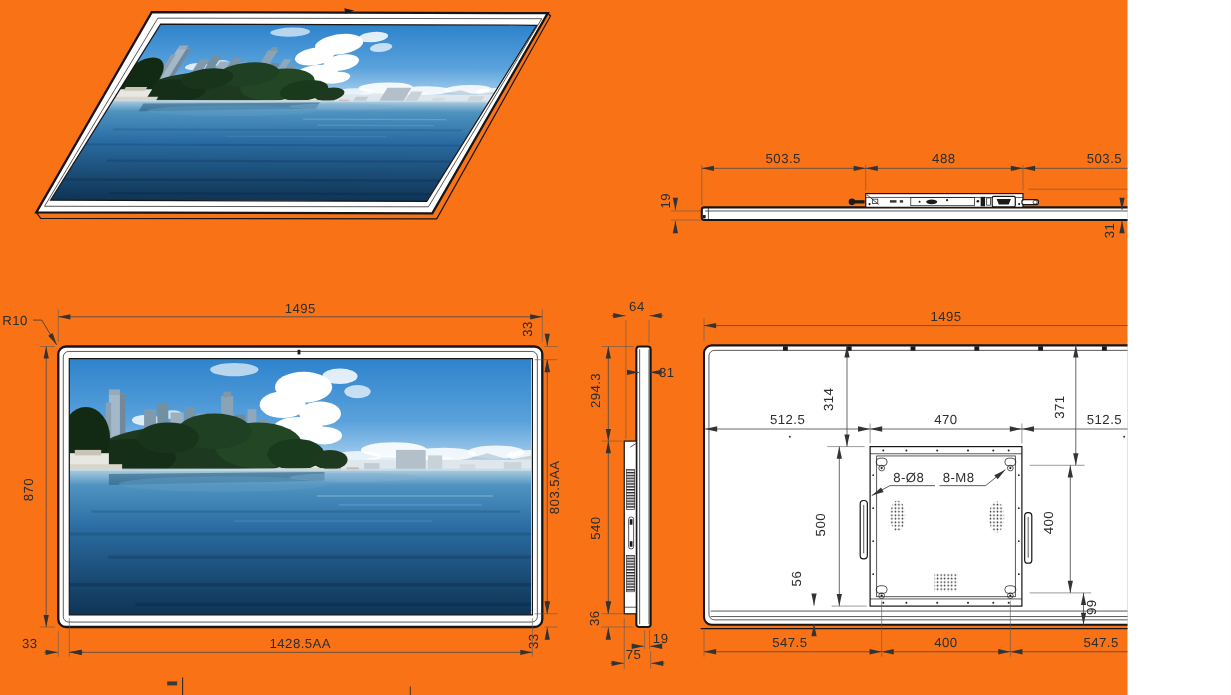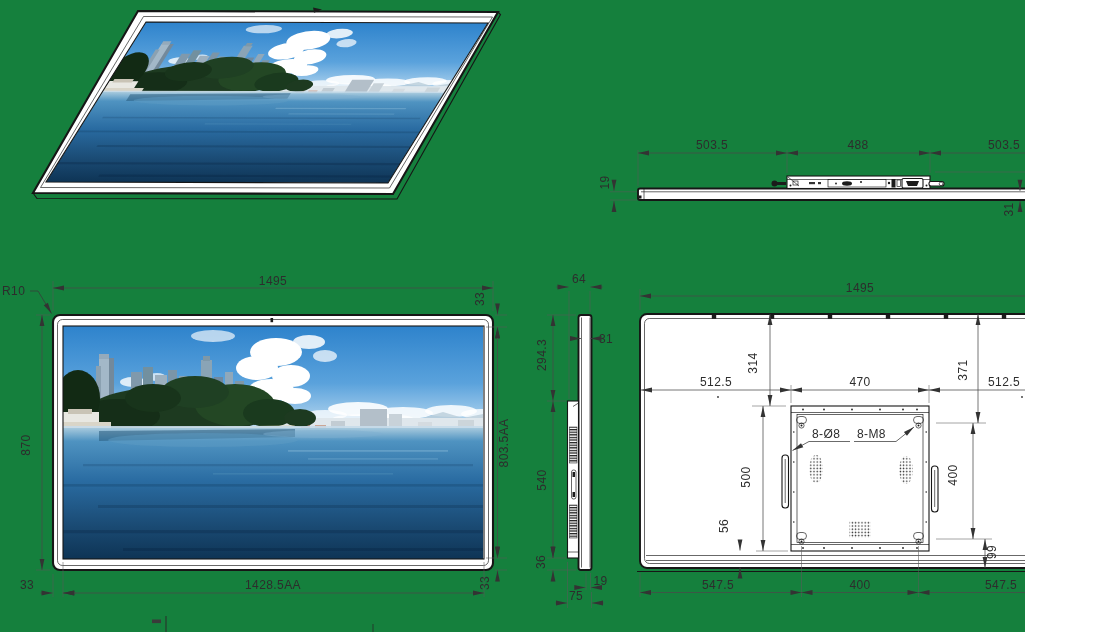--- a/index.html
+++ b/index.html
@@ -1,16 +1,16 @@
 <!DOCTYPE html>
 <html><head>
 <meta charset="utf-8">
 <style>
   html,body{margin:0;padding:0;background:#ffffff;}
-  .stage{position:relative;width:1025px;height:632px;background:#15803d;overflow:hidden;
+  .stage{position:relative;width:1025px;height:632px;background:#f97316;overflow:hidden;
          font-family:"Liberation Sans",sans-serif;}
   svg{position:absolute;left:0;top:0;}
   .g1{stroke:#161616;stroke-width:1.9;fill:#fff;}
   .g1t{stroke:#161616;stroke-width:2.1;fill:#fff;}
   .g2{stroke:#161616;stroke-width:1.1;fill:none;}
   .g2w{stroke:#161616;stroke-width:1.1;fill:#fff;}
   .g3{stroke:#161616;stroke-width:.65;fill:none;}
   .dl{stroke:#4a4a4a;stroke-width:.75;fill:none;}
   .ds{stroke:#4a4a4a;stroke-width:.75;fill:none;}
   .ex{stroke:#5a5a5a;stroke-width:.55;fill:none;}

